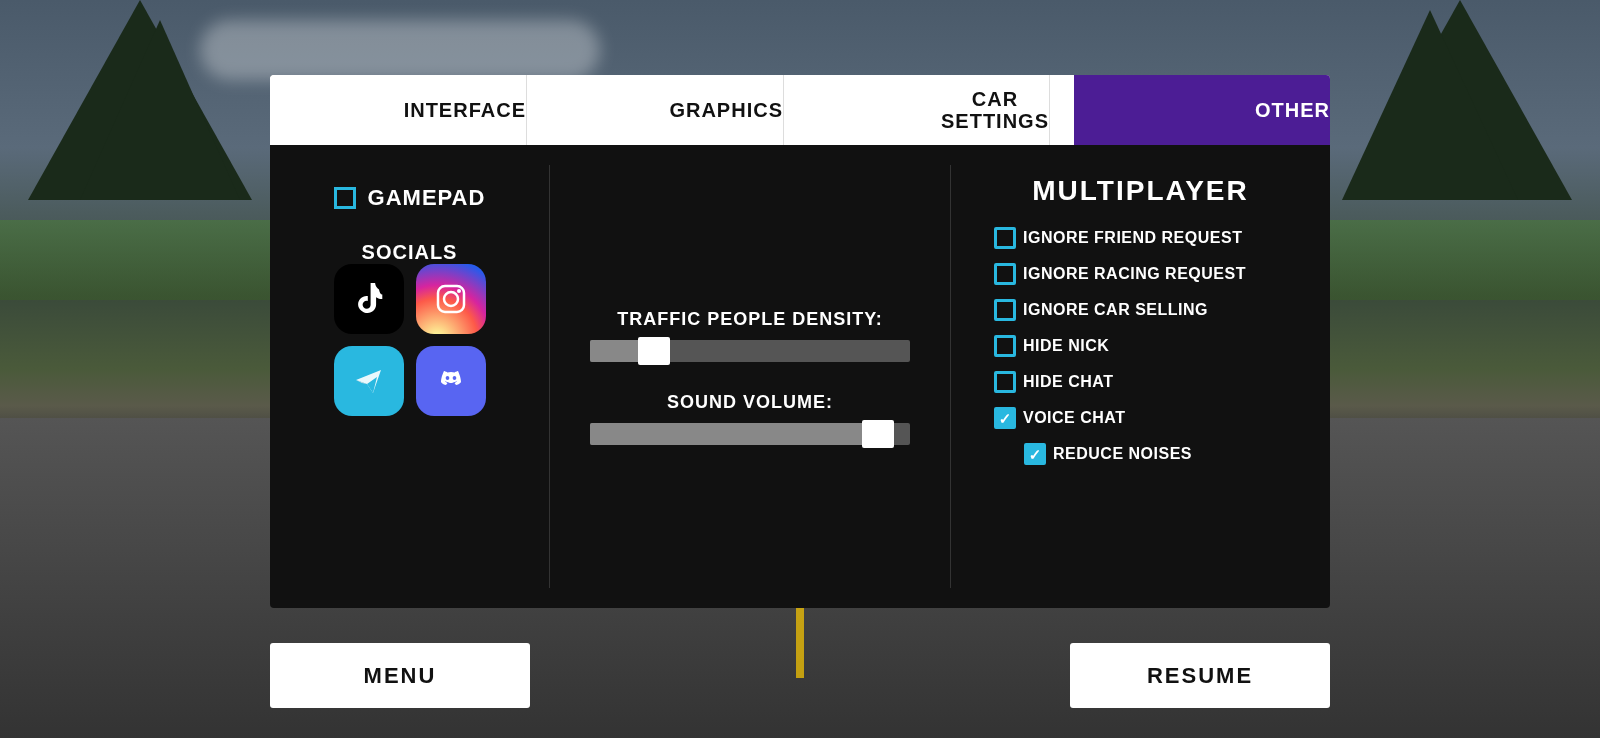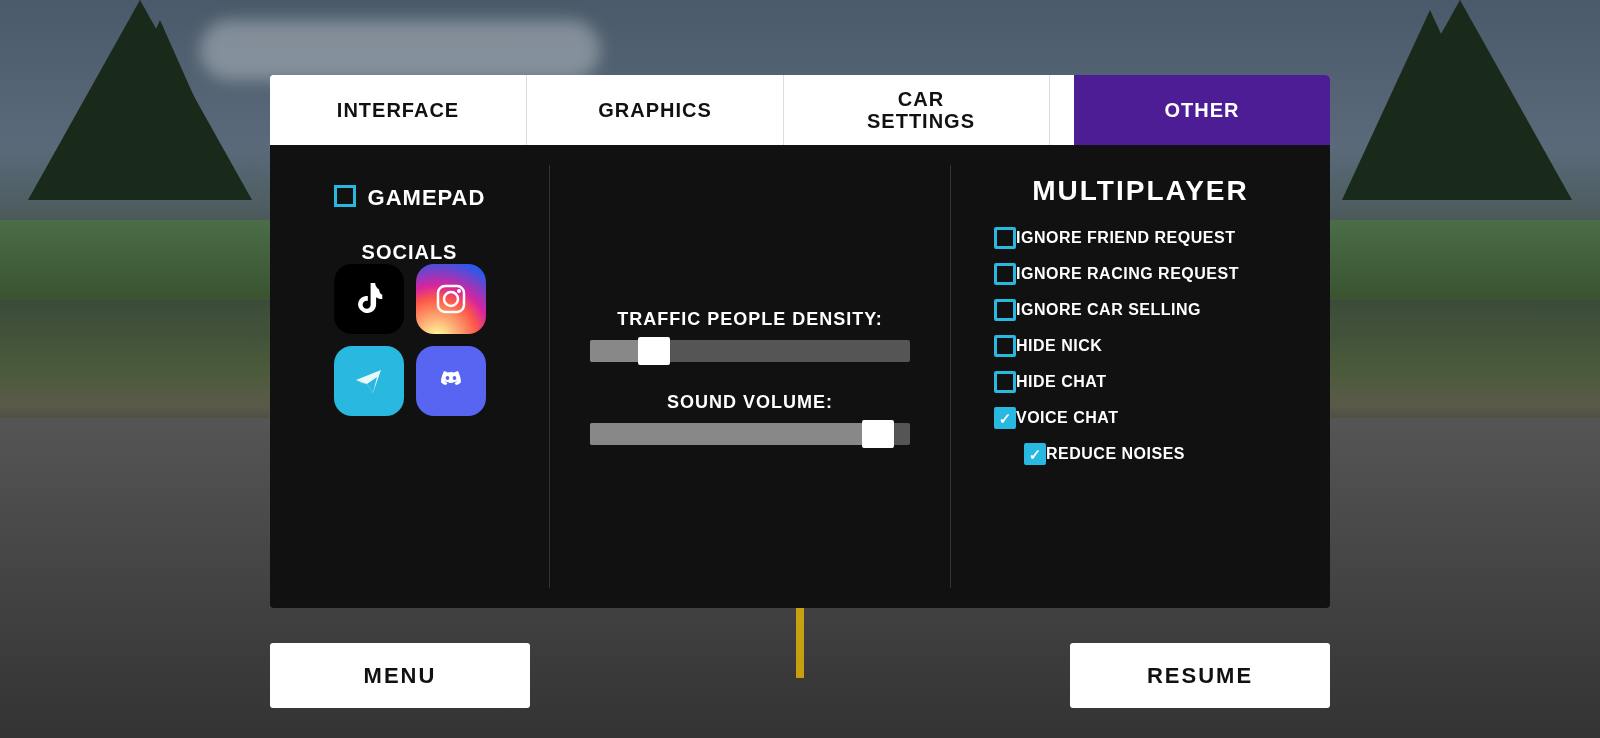--- a/index.html
+++ b/index.html
@@ -97,21 +97,21 @@
       height: 70px;
       background: #fff;
       border-radius: 4px 4px 0 0;
       overflow: hidden;
     }
 
     .tab {
       flex: 1;
       display: flex;
       align-items: center;
-      justify-content: center;
+      justify-content: flex-end;
       font-weight: 900;
       font-size: 20px;
       letter-spacing: 1px;
       text-transform: uppercase;
       color: #111;
       background: #fff;
       cursor: pointer;
       border-right: 1px solid #ddd;
       text-align: center;
       line-height: 1.2;
@@ -136,21 +136,21 @@
       width: 280px;
       display: flex;
       flex-direction: column;
       align-items: center;
       padding: 20px;
       border-right: 1px solid #333;
     }
 
     .gamepad-row {
       display: flex;
-      align-items: flex-start;
+      align-items: center;
       gap: 12px;
       margin-bottom: 30px;
     }
 
     .checkbox-sq {
       width: 22px;
       height: 22px;
       border: 3px solid #29b8e0;
       background: transparent;
       display: inline-block;
@@ -275,21 +275,21 @@
       color: #fff;
       text-transform: uppercase;
       letter-spacing: 2px;
       text-align: center;
       margin-bottom: 20px;
     }
 
     .mp-option {
       display: flex;
       align-items: center;
-      gap: 0;
+      gap: 7px;
       margin-bottom: 14px;
     }
 
     .mp-option.indented {
       margin-left: 30px;
     }
 
     .mp-label {
       font-size: 16px;
       font-weight: 900;

